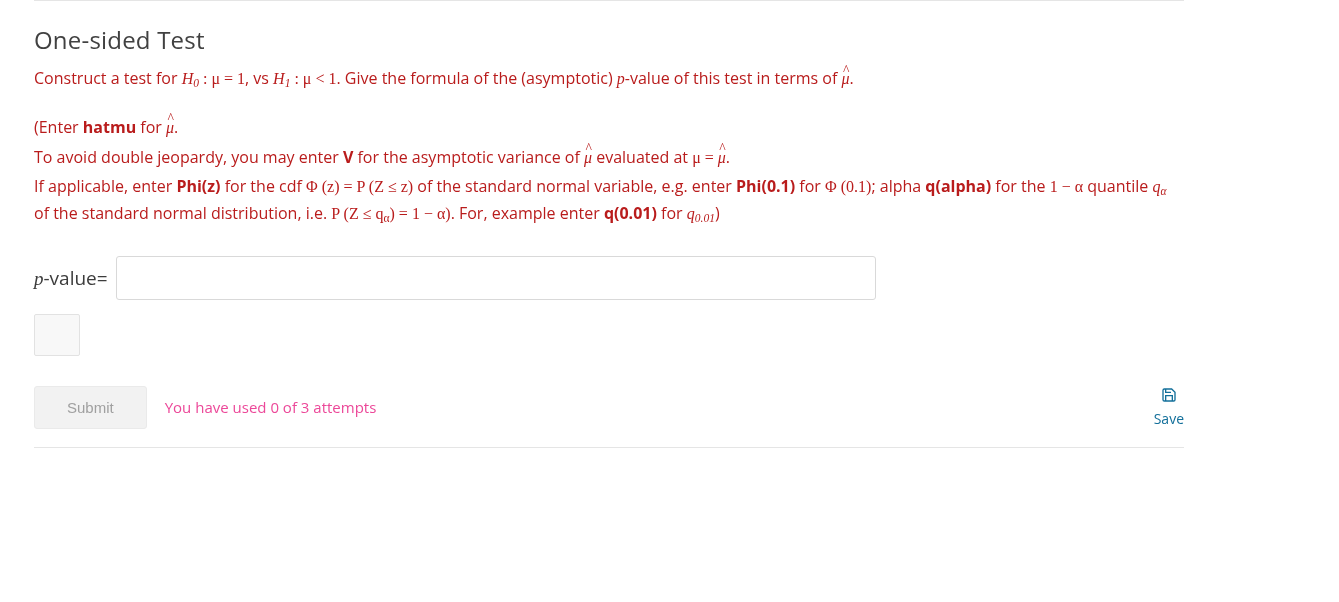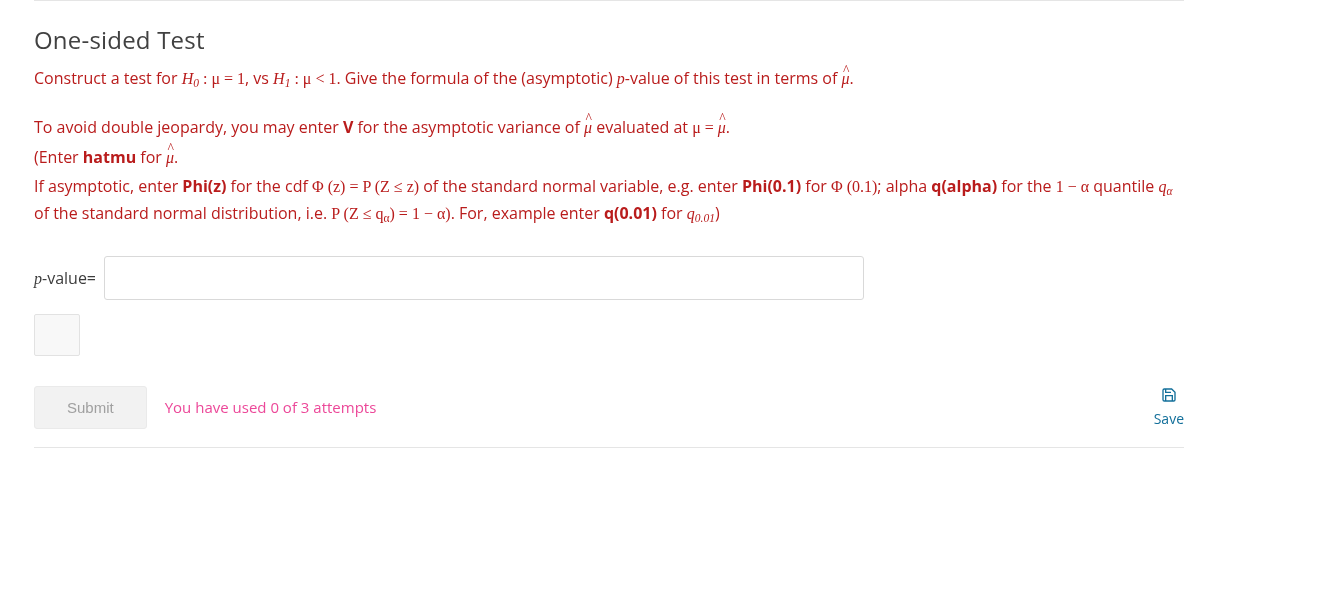--- a/index.html
+++ b/index.html
@@ -56,21 +56,21 @@
     font-size: 0.85em;
     font-family: Georgia, 'Times New Roman', serif;
   }
   .answer-row {
     display: flex;
     align-items: center;
     gap: 8px;
     margin: 6px 0 14px 0;
   }
   .answer-label {
-    font-size: 16px;
+    font-size: 19px;
     white-space: nowrap;
   }
   .answer-input {
     width: 760px;
     height: 44px;
     border: 1px solid #d9d9d9;
     border-radius: 3px;
     padding: 0 10px;
     font-size: 16px;
     box-sizing: border-box;
@@ -131,27 +131,27 @@
   <h2 class="title">One-sided Test</h2>
 
 
   <p class="para">
     <span>Construct a test for </span><span class="mi"><span>H</span><span class="sub">0</span></span><span class="mf"> : μ = 1</span><span>, vs </span><span class="mi"><span>H</span><span class="sub">1</span></span><span class="mf"> : μ &lt; 1</span><span>. Give the formula of the (asymptotic) </span><span class="mi">p</span><span>-value of this test in terms of </span><span class="mi hat">μ</span><span>.</span>
   </p>
 
 
   <div class="instr-block">
     <div class="para tight">
+      <span>(Enter </span><b>hatmu</b><span> for </span><span class="mi hat">μ</span><span>.</span>
+    </div>
+    <div class="para tight">
       <span>To avoid double jeopardy, you may enter </span><b>V</b><span> for the asymptotic variance of </span><span class="mi hat">μ</span><span> evaluated at </span><span class="mf">μ = </span><span class="mi hat">μ</span><span>.</span>
     </div>
     <div class="para tight">
-      <span>(Enter </span><b>hatmu</b><span> for </span><span class="mi hat">μ</span><span>.</span>
-    </div>
-    <div class="para tight">
-      <span>If asymptotic, enter </span><b>Phi(z)</b><span> for the cdf </span><span class="mf">Φ (z) = P (Z ≤ z)</span><span> of the standard normal variable, e.g. enter </span><b>Phi(0.1)</b><span> for </span><span class="mf">Φ (0.1)</span><span>; alpha </span><b>q(alpha)</b><span> for the </span>
+      <span>If applicable, enter </span><b>Phi(z)</b><span> for the cdf </span><span class="mf">Φ (z) = P (Z ≤ z)</span><span> of the standard normal variable, e.g. enter </span><b>Phi(0.1)</b><span> for </span><span class="mf">Φ (0.1)</span><span>; alpha </span><b>q(alpha)</b><span> for the </span>
       <span class="mf">1 − α</span><span> quantile </span><span class="mi"><span>q</span><span class="sub">α</span></span><span> of the standard normal distribution, i.e. </span><span class="mf"><span>P (Z ≤ q</span><span class="sub">α</span><span>) = 1 − α)</span></span><span>. For, example enter </span><b>q(0.01)</b><span> for </span><span class="mi"><span>q</span><span class="sub">0.01</span></span><span>)</span>
     </div>
   </div>
 
   <div class="answer-row">
     <span class="answer-label">
       <span class="mi">p</span><span>-value=</span>
     </span>
     <input type="text" class="answer-input" value="" style="">
   </div>

